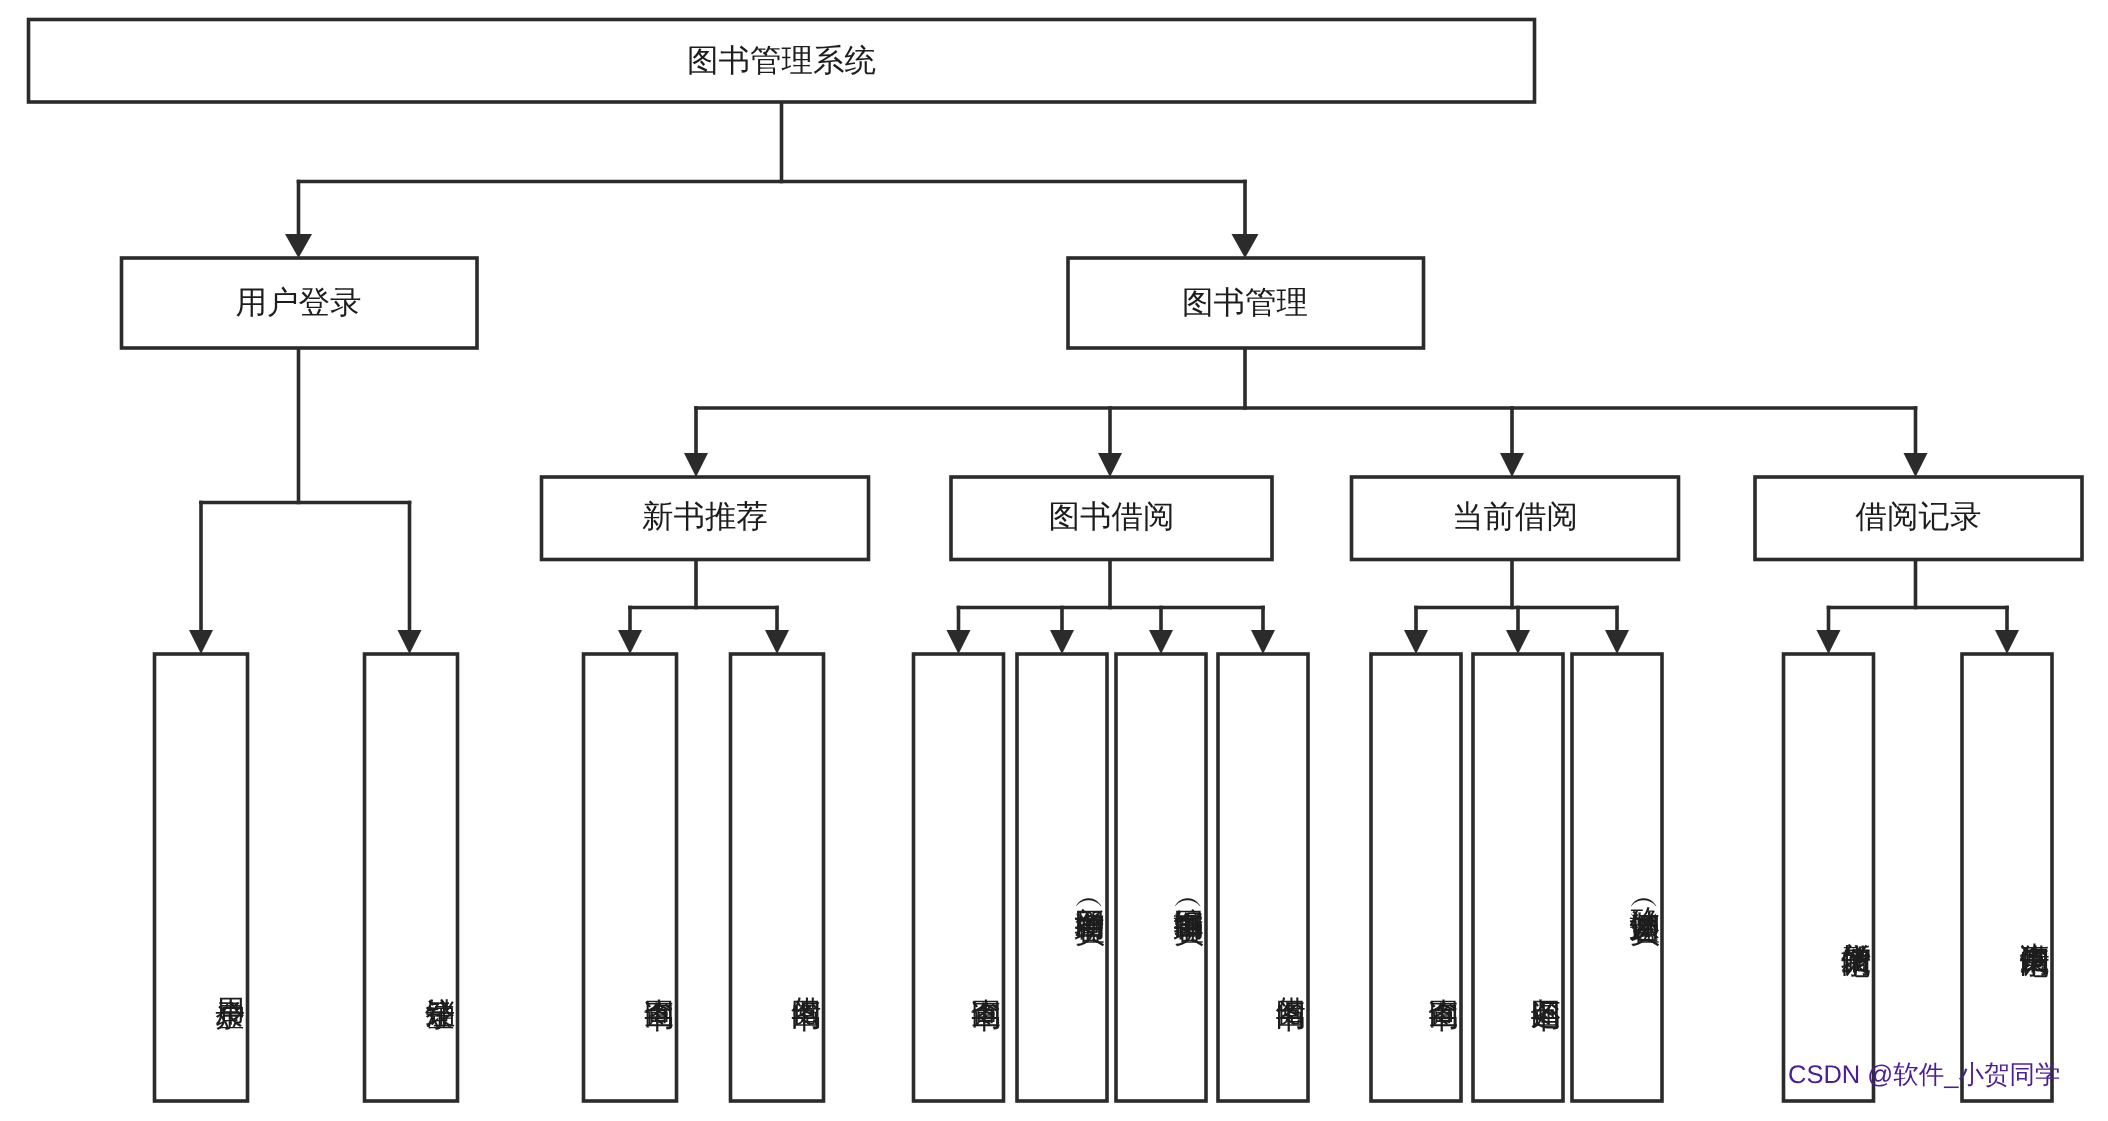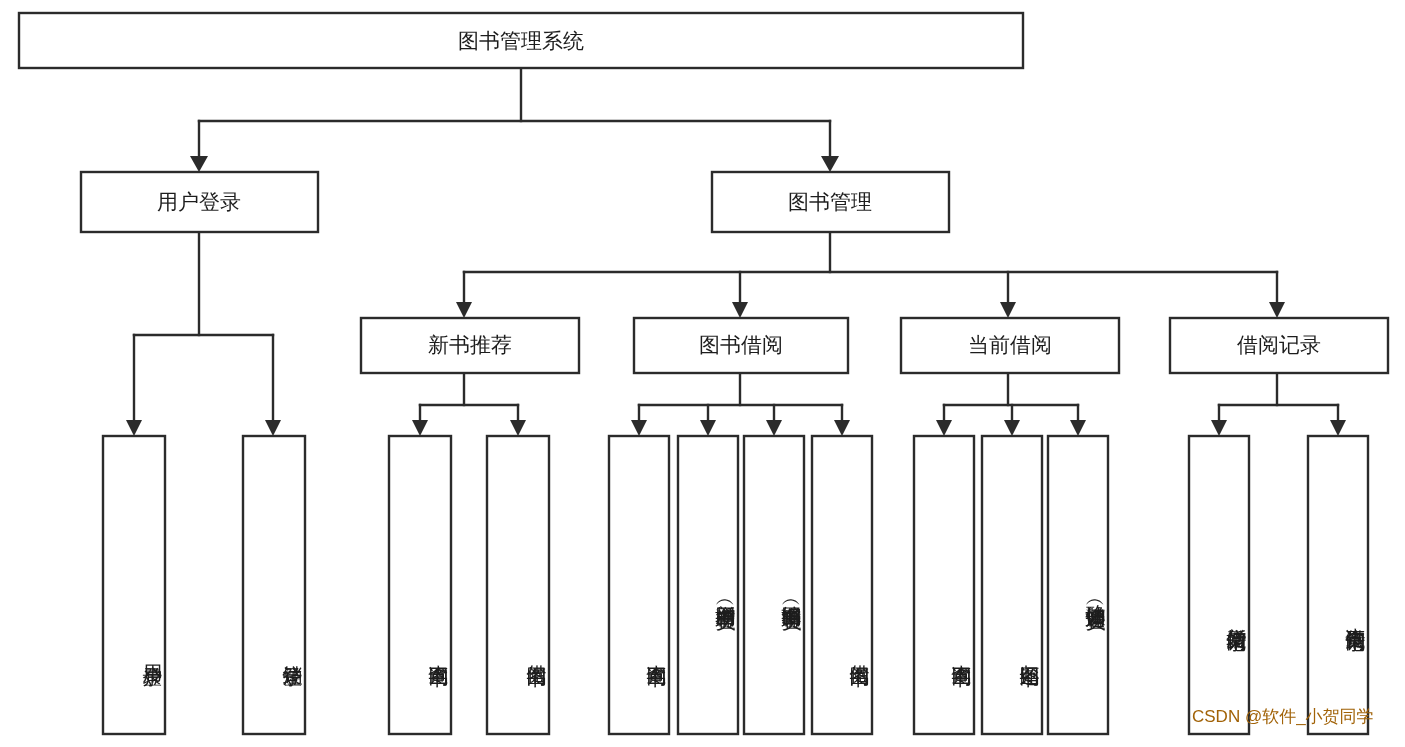--- a/index.html
+++ b/index.html
@@ -60,21 +60,21 @@
     display: flex;
     align-items: flex-start;
     justify-content: center;
     white-space: nowrap;
     pointer-events: none;
   }
   .watermark {
     position: absolute;
     font-family: "Liberation Sans", "DejaVu Sans", sans-serif;
     font-size: 17px;
-    color: #a16207;
+    color: #4c1d95;
     white-space: nowrap;
   }
 </style>
 </head>
 <body>
 
 <div id="diagram-root">
 
   <svg class="diagram-canvas" viewBox="0 0 1405 747" xmlns="http://www.w3.org/2000/svg">
 

